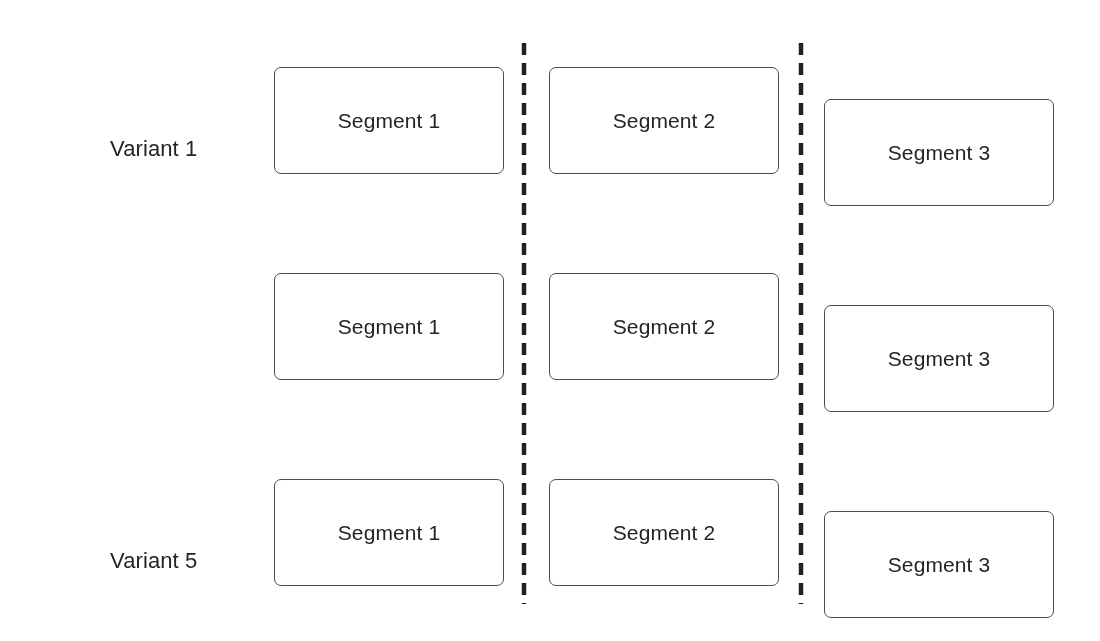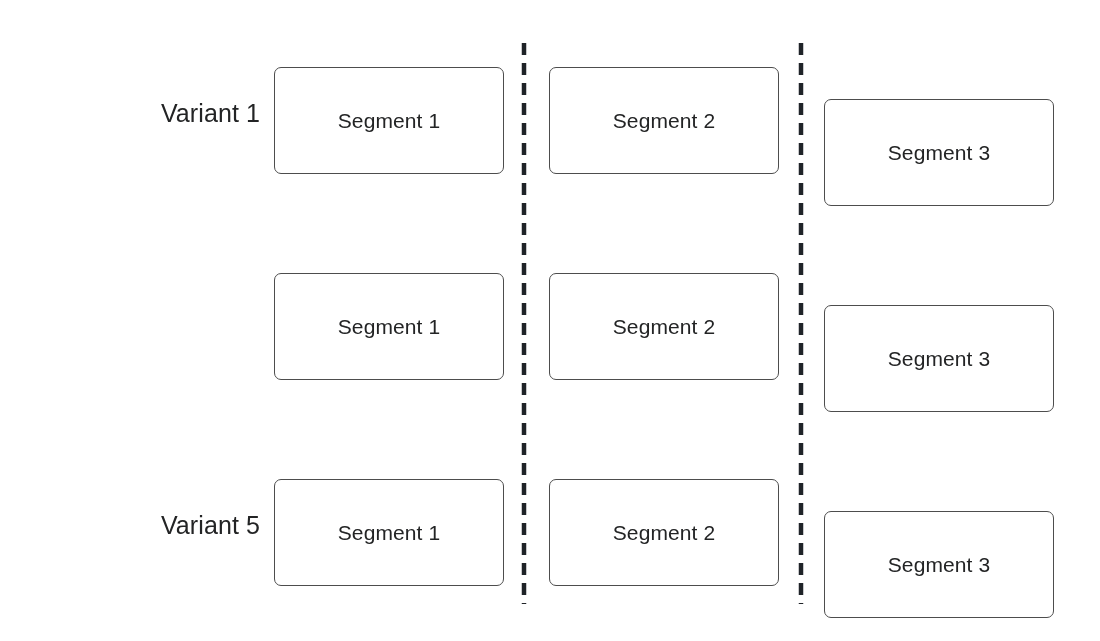--- a/index.html
+++ b/index.html
@@ -17,27 +17,28 @@
     height: 641px;
     background: #ffffff;
     overflow: hidden;
   }
 
   
   .row-label {
     position: absolute;
     left: 110px;
     width: 150px;
-    text-align: right;
-    font-size: 25px;
+    text-align: left;
+    font-size: 22px;
     line-height: 1;
     color: #232425;
     white-space: nowrap;
     transform: translateY(-50%);
     letter-spacing: 0.1px;
+    margin-top: 36px;
   }
   .row-label.r1 { top: 113px; }
   .row-label.r2 { top: 319px; }
   .row-label.r3 { top: 525px; }
 
   
   .seg-box {
     position: absolute;
     width: 230px;
     height: 107px;

